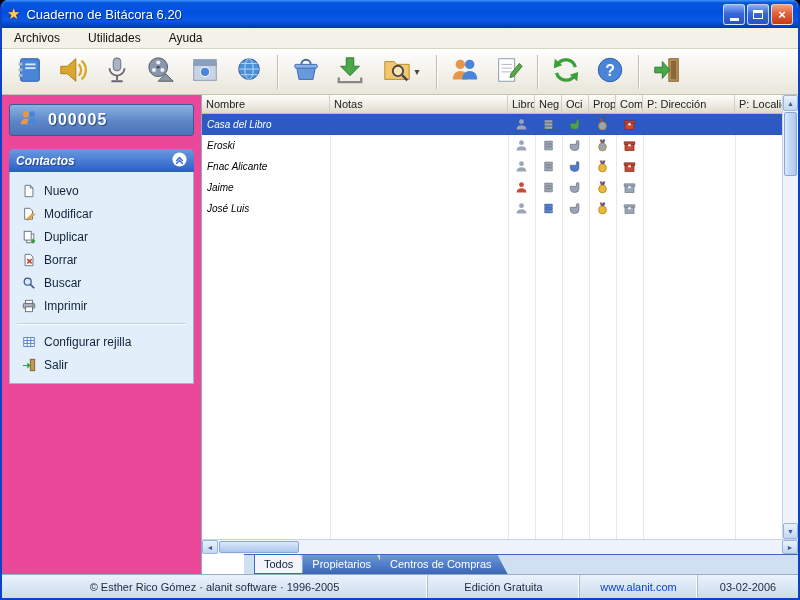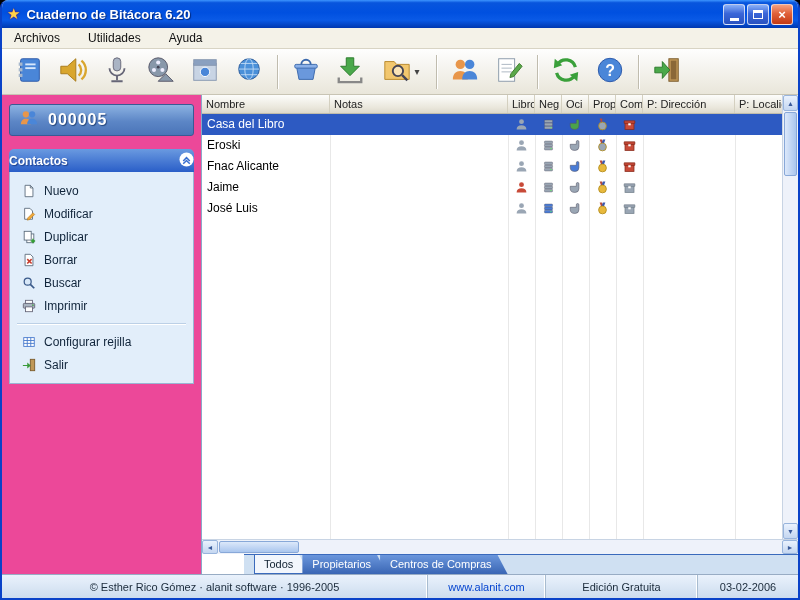--- a/index.html
+++ b/index.html
@@ -1,52 +1,52 @@
 <!DOCTYPE html>
 <html><head>
 <meta charset="utf-8">
 <style>
 *{margin:0;padding:0;box-sizing:border-box;}
 html,body{width:800px;height:600px;overflow:hidden;}
 body{font-family:"Liberation Sans","DejaVu Sans",sans-serif;background:#000;}
 .window{width:800px;height:600px;display:flex;flex-direction:column;border:2px solid #0a42c8;border-top:0;border-radius:8px 8px 0 0;overflow:hidden;background:#ece9d8;}
 .titlebar{height:28px;flex:0 0 28px;background:linear-gradient(180deg,#3d95ff 0%,#0855dd 10%,#0050e0 45%,#0a5ae6 72%,#0038b0 100%);display:flex;align-items:center;padding:0 5px;gap:6px;}
 .title-icon{color:#ffd24a;font-size:15px;text-shadow:0 0 2px #803;}
-.title-text{color:#fff;font-weight:bold;font-size:13px;text-shadow:1px 1px 1px rgba(0,20,80,.7);flex:1;white-space:nowrap;overflow:hidden;}
+.title-text{color:#fff;font-weight:normal;font-size:13px;text-shadow:1px 1px 1px rgba(0,20,80,.7);flex:1;white-space:nowrap;overflow:hidden;}
 .win-buttons{display:flex;gap:2px;}
 .wbtn{width:22px;height:21px;border-radius:3px;border:1px solid rgba(255,255,255,.7);display:flex;align-items:center;justify-content:center;color:#fff;font-size:13px;font-weight:bold;background:linear-gradient(180deg,#8ab0f8,#3a66d8 45%,#2a52c0);}
 .wbtn.close{background:linear-gradient(180deg,#f4a080,#e0613a 45%,#c43a14);}
 .wbtn.min i{display:block;width:9px;height:3px;background:#fff;margin-top:10px;}
 .wbtn.max i{display:block;width:10px;height:9px;border:1px solid #fff;border-top:3px solid #fff;}
 .menubar{height:21px;flex:0 0 21px;background:#f4f2e8;border-bottom:1px solid #d8d4c4;display:flex;align-items:center;padding:0 4px;gap:12px;}
 .menu-item{font-size:12px;padding:2px 8px;color:#111;}
 .toolbar{height:46px;flex:0 0 46px;background:linear-gradient(180deg,#fefefe,#e9e6da);border-bottom:1px solid #c8c4b4;display:flex;align-items:center;padding:0 6px;gap:2px;}
 .tb-btn{width:42px;height:40px;display:flex;align-items:center;justify-content:center;border-radius:3px;}
 .tb-btn.has-dd{width:56px;}
 .dd{font-size:10px;color:#444;margin-left:2px;}
 .tb-sep{width:1px;height:34px;background:#c0bcae;margin:0 5px;box-shadow:1px 0 0 #fff;flex:0 0 1px;}
 .main{flex:1;display:flex;min-height:0;}
 .sidebar{width:200px;flex:0 0 200px;background:#ec4899;padding:9px 7px;display:flex;flex-direction:column;border-right:1px solid #8aa8c8;}
 .record-banner{height:32px;flex:0 0 32px;background:linear-gradient(180deg,#8cb2e2,#5c86c6 55%,#4a74b8);border:1px solid #3a5a94;border-radius:3px;display:flex;align-items:center;gap:9px;padding:0 9px;color:#fff;font-size:16px;font-weight:bold;letter-spacing:1px;text-shadow:1px 1px 1px rgba(0,30,80,.6);}
 .section{margin-top:13px;}
-.section-header{height:23px;background:linear-gradient(180deg,#6a9ae0,#2a5ec8);border-radius:5px 5px 0 0;display:flex;align-items:center;justify-content:space-between;padding:0 0;color:#fff;font-weight:bold;font-size:12px;text-shadow:1px 1px 1px rgba(0,20,80,.5);}
+.section-header{height:23px;background:linear-gradient(180deg,#6a9ae0,#2a5ec8);border-radius:5px 5px 0 0;display:flex;align-items:center;justify-content:space-between;padding:0 7px;color:#fff;font-weight:bold;font-size:12px;text-shadow:1px 1px 1px rgba(0,20,80,.5);font-style:italic;}
 .action-panel{background:#e2eefa;border:1px solid #9ab4d4;border-top:0;padding:7px 4px;}
 .action{height:23px;display:flex;align-items:center;gap:8px;padding:0 7px;font-size:12px;color:#10243a;}
 .a-icon{width:15px;display:flex;justify-content:center;}
 .divider{height:1px;background:#bcd0e6;margin:6px 3px;box-shadow:0 1px 0 #fff;}
 .content{flex:1;display:flex;flex-direction:column;min-width:0;background:#fff;}
 .grid-wrap{flex:1;display:flex;min-height:0;border-radius:24px;}
 .grid{flex:1;display:flex;flex-direction:column;min-width:0;}
 .grid-header{height:19px;flex:0 0 19px;display:flex;background:linear-gradient(180deg,#fdfdfb,#eae7dc 70%,#ddd9cb);border-bottom:1px solid #c0bcac;overflow:hidden;}
 .hcell{font-size:11px;color:#222;line-height:18px;padding:0 4px;border-right:1px solid #d4d0c0;overflow:hidden;white-space:nowrap;flex:0 0 auto;}
 .hcell.last{flex:1;border-right:0;}
 .grid-body{flex:1;background:#fff;overflow:hidden;}
 .grow{height:21px;display:flex;}
 .grow.sel{background:#2d5ac2;color:#fff;}
-.cell{line-height:21px;font-size:12px;padding:0 5px;overflow:hidden;white-space:nowrap;flex:0 0 auto;}
+.cell{line-height:21px;font-size:10px;padding:0 5px;overflow:hidden;white-space:nowrap;flex:0 0 auto;font-style:italic;}
 .cell.icon{display:flex;align-items:center;justify-content:center;padding:0;}
 .cell.last{flex:1;}
 .vscroll{width:16px;flex:0 0 16px;background:#eef2fa;border-left:1px solid #c8d4e4;display:flex;flex-direction:column;}
 .sarrow{height:16px;flex:0 0 16px;background:linear-gradient(180deg,#eaf2fe,#c4d6f0);border:1px solid #98b4dc;border-radius:2px;color:#3a5a9a;font-size:7px;display:flex;align-items:center;justify-content:center;}
 .sarrow.h{width:16px;flex:0 0 16px;height:auto;}
 .vthumb{height:64px;flex:0 0 64px;margin:1px;background:linear-gradient(90deg,#dcE8fa,#aac6ee);border:1px solid #88a8d8;border-radius:2px;}
 .vspacer,.hspacer{flex:1;}
 .hscroll{height:15px;flex:0 0 15px;background:#eef2fa;border-top:1px solid #c8d4e4;display:flex;}
 .hthumb{width:80px;flex:0 0 80px;margin:1px;background:linear-gradient(180deg,#dce8fa,#aac6ee);border:1px solid #88a8d8;border-radius:2px;}
 .tabsrow{height:20px;flex:0 0 20px;background:#cfe0f2;border-top:1px solid #3a6abc;display:flex;padding-left:10px;margin-left:42px;}
@@ -535,18 +535,18 @@
           <span class="tab active">Todos</span>
           <span class="tab">Propietarios</span>
           <span class="tab">Centros de Compras</span>
         </div>
     </div>
 
   </div>
 
   <div class="statusbar">
     <span class="sb-cell sb-copy">© Esther Rico Gómez · alanit software · 1996-2005</span>
+    <span class="sb-cell sb-ed">Edición Gratuita</span>
     <span class="sb-cell sb-link">www.alanit.com</span>
-    <span class="sb-cell sb-ed">Edición Gratuita</span>
     <span class="sb-cell sb-date">03-02-2006</span>
   </div>
 
 </div>
 
 </body></html>

